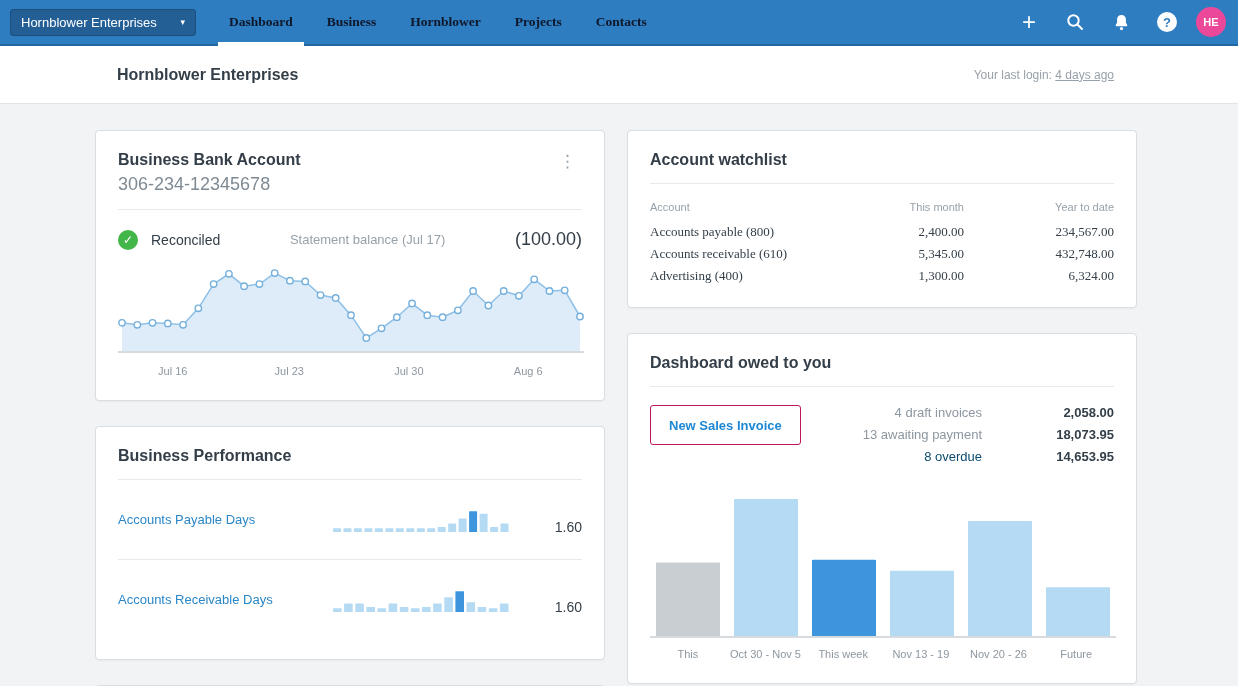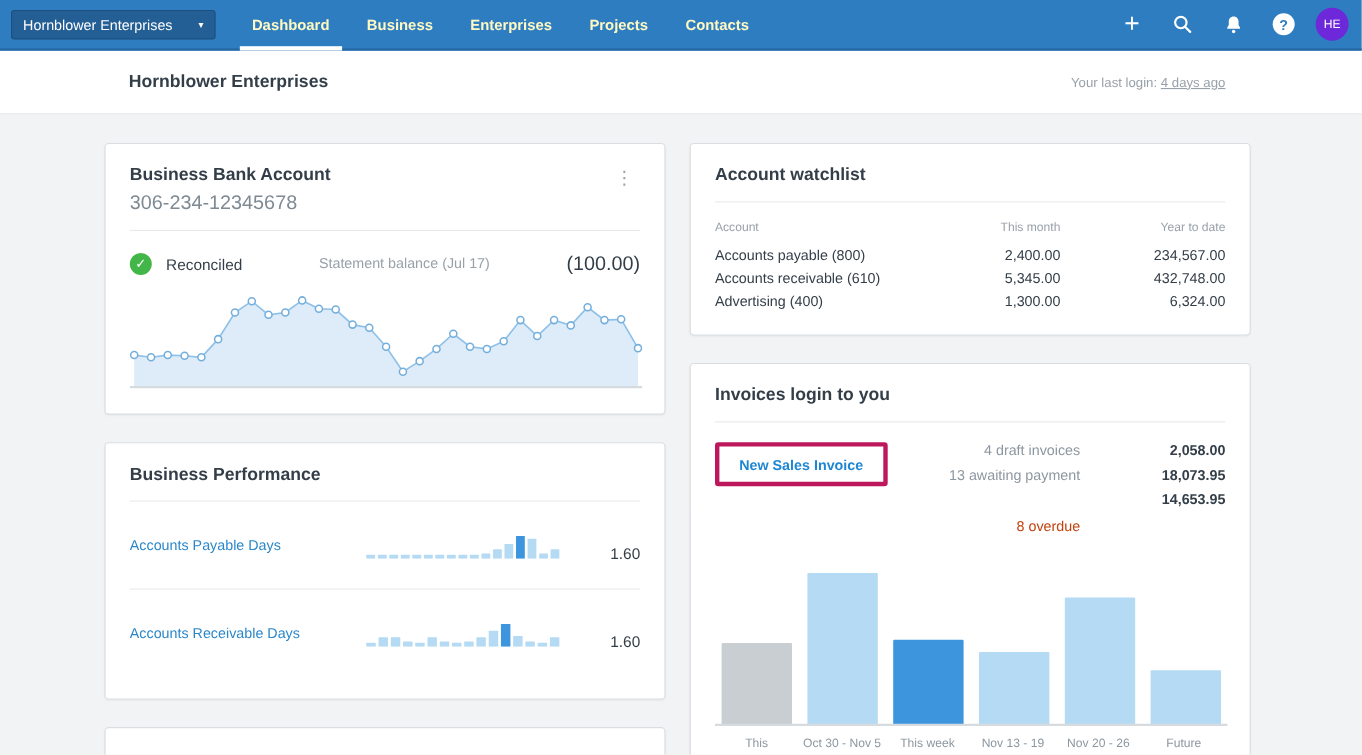--- a/index.html
+++ b/index.html
@@ -8,33 +8,33 @@
 
   
   .topnav { height:46px; background:#2e7dc0; display:flex; align-items:center;
     border-bottom:2px solid #2368a4; position:relative; }
   .org-select { margin-left:10px; width:186px; background:#235f95;
     border:1px solid #1c4f7d; border-radius:3px; color:#fff; font-size:13px;
     padding:5px 10px; display:flex; align-items:center; justify-content:space-between;
     cursor:pointer; }
   .org-caret { font-size:9px; margin-left:8px; }
   .nav-items { display:flex; align-self:stretch; margin-left:16px; }
-  .nav-item { color:#fef9c3; font-size:13.5px; font-weight:bold; padding:0 17px;
-    display:flex; align-items:center; position:relative; cursor:pointer; }
+  .nav-item { color:#0f172a; font-size:13.5px; font-weight:bold; padding:0 17px;
+    display:flex; align-items:center; position:relative; cursor:pointer;font-family:Liberation Serif, serif; }
   .nav-item.active::after { content:""; position:absolute; left:6px; right:6px;
     bottom:-2px; height:4px; background:#fff; }
   .nav-icons { margin-left:auto; display:flex; align-items:center; margin-right:12px; }
   .nav-icon { width:46px; display:flex; justify-content:center; align-items:center;
     color:#fff; cursor:pointer; }
   .plus-glyph { font-size:24px; font-weight:300; line-height:1; }
   .help-circle { width:20px; height:20px; border-radius:50%; background:#fff;
     color:#2e7dc0; font-size:13px; font-weight:bold; display:flex;
     align-items:center; justify-content:center; }
-  .avatar { width:30px; height:30px; border-radius:50%; background:#6d28d9;
-    color:#fff; font-size:11px; font-weight:normal; display:flex;
+  .avatar { width:30px; height:30px; border-radius:50%; background:#ec4899;
+    color:#fff; font-size:11px; font-weight:bold; display:flex;
     align-items:center; justify-content:center; margin-left:6px; cursor:pointer; }
 
   
   .page-header { height:58px; background:#fff; border-bottom:1px solid #e2e5e8;
     display:flex; align-items:center; justify-content:space-between;
     padding:0 124px 0 117px; }
   .page-title { font-size:16px; font-weight:bold; color:#333e48; }
   .last-login { font-size:12px; color:#98a1a9; }
   .last-login a { color:#98a1a9; text-decoration:underline; cursor:pointer; }
 
@@ -64,51 +64,51 @@
   .perf-row { display:flex; align-items:center; padding:24px 0; }
   .perf-row + .perf-row { border-top:1px solid #e7eaec; }
   .perf-link { color:#2b87c8; font-size:13px; flex:1; cursor:pointer; }
   .perf-value { font-size:14px; color:#333e48; width:72px; text-align:right;margin-top:15px; }
 
   
   .watch-table { width:100%; border-collapse:collapse; margin-top:17px; }
   .watch-table th { font-size:11px; font-weight:normal; color:#98a1a9;
     text-align:right; padding-bottom:8px; }
   .watch-table th:first-child { text-align:left; }
-  .watch-table td { font-size:13px; color:#333e48; text-align:right; padding:3px 0; }
+  .watch-table td { font-size:13px; color:#333e48; text-align:right; padding:3px 0;font-family:Liberation Serif, serif; }
   .watch-table td:first-child { text-align:left; }
   .watch-table .c2 { width:130px;margin-top:39px; } .watch-table .c3 { width:150px; }
 
   
   .invoice-top { display:flex; margin-top:18px; }
-  .new-invoice-btn { border:4px solid #be185d; background:#fff; color:#1e87d4;
+  .new-invoice-btn { border:1px solid #be185d; background:#fff; color:#1e87d4;
     font-weight:bold; font-size:13px; padding:0 18px; height:40px; border-radius:3px;
     cursor:pointer; font-family:inherit; }
   .invoice-summary { margin-left:auto; font-size:13px; }
   .summary-row { display:flex; justify-content:flex-end; align-items:flex-start;
     margin-bottom:7px;gap:44px; }
   .summary-label { color:#8d97a0; cursor:pointer; }
-  .summary-label.overdue { color:#c2410c;margin-top:25px; }
+  .summary-label.overdue { color:#0c4a6e; }
   .summary-value { color:#333e48; font-weight:bold; width:88px; text-align:right; }
   .invoice-chart-wrap { margin-top:18px; }
 
   svg.chart { display:block; }
 </style>
 </head>
 <body>
 
 <div class="topnav">
   <div class="org-select">
     <span>Hornblower Enterprises</span>
     <span class="org-caret">▾</span>
   </div>
   <div class="nav-items">
     <div class="nav-item active">Dashboard</div>
     <div class="nav-item">Business</div>
-    <div class="nav-item">Enterprises</div>
+    <div class="nav-item">Hornblower</div>
     <div class="nav-item">Projects</div>
     <div class="nav-item">Contacts</div>
   </div>
   <div class="nav-icons">
     <div class="nav-icon">
         <span class="plus-glyph">+</span>
       </div>
     <div class="nav-icon">
       <svg width="20" height="20" viewBox="0 0 20 20">
           <circle cx="8.5" cy="8.5" r="5.2" fill="none" stroke="#fff" stroke-width="2"></circle>
@@ -185,20 +185,26 @@
             <circle cx="339.9" cy="46.3" r="3.2" fill="#fff" stroke="#74afdc" stroke-width="1.4"></circle>
             <circle cx="355.1" cy="27" r="3.2" fill="#fff" stroke="#74afdc" stroke-width="1.4"></circle>
             <circle cx="370.4" cy="41.5" r="3.2" fill="#fff" stroke="#74afdc" stroke-width="1.4"></circle>
             <circle cx="385.7" cy="27" r="3.2" fill="#fff" stroke="#74afdc" stroke-width="1.4"></circle>
             <circle cx="400.9" cy="31.8" r="3.2" fill="#fff" stroke="#74afdc" stroke-width="1.4"></circle>
             <circle cx="416.2" cy="15.3" r="3.2" fill="#fff" stroke="#74afdc" stroke-width="1.4"></circle>
             <circle cx="431.5" cy="27" r="3.2" fill="#fff" stroke="#74afdc" stroke-width="1.4"></circle>
             <circle cx="446.7" cy="26.3" r="3.2" fill="#fff" stroke="#74afdc" stroke-width="1.4"></circle>
             <circle cx="462" cy="52.5" r="3.2" fill="#fff" stroke="#74afdc" stroke-width="1.4"></circle>
           </svg>
+        <div class="xlabels">
+            <span style="left: 11.8%;">Jul 16</span>
+            <span style="left: 36.9%;">Jul 23</span>
+            <span style="left: 62.7%;">Jul 30</span>
+            <span style="left: 88.4%;">Aug 6</span>
+          </div>
       </div>
     </div>
 
     <div class="card">
       <div class="card-title">Business Performance</div>
       <div class="divider"></div>
       <div class="perf-row">
         <span class="perf-link">Accounts Payable Days</span>
         <svg class="chart" width="178" height="24" viewBox="0 0 178 24">
             <rect x="1" y="20.3" width="8.0" height="3.7" rx="0.5" fill="#b5daf3"></rect>
@@ -275,21 +281,21 @@
           <tr>
             <td>Advertising (400)</td>
             <td>1,300.00</td>
             <td>6,324.00</td>
           </tr>
         </tbody>
       </table>
     </div>
 
     <div class="card">
-      <div class="card-title">Invoices login to you</div>
+      <div class="card-title">Dashboard owed to you</div>
       <div class="divider"></div>
       <div class="invoice-top">
         <button class="new-invoice-btn">New Sales Invoice</button>
         <div class="invoice-summary">
           <div class="summary-row">
             <span class="summary-label">4 draft invoices</span>
             <span class="summary-value">2,058.00</span>
           </div>
           <div class="summary-row">
             <span class="summary-label">13 awaiting payment</span>

